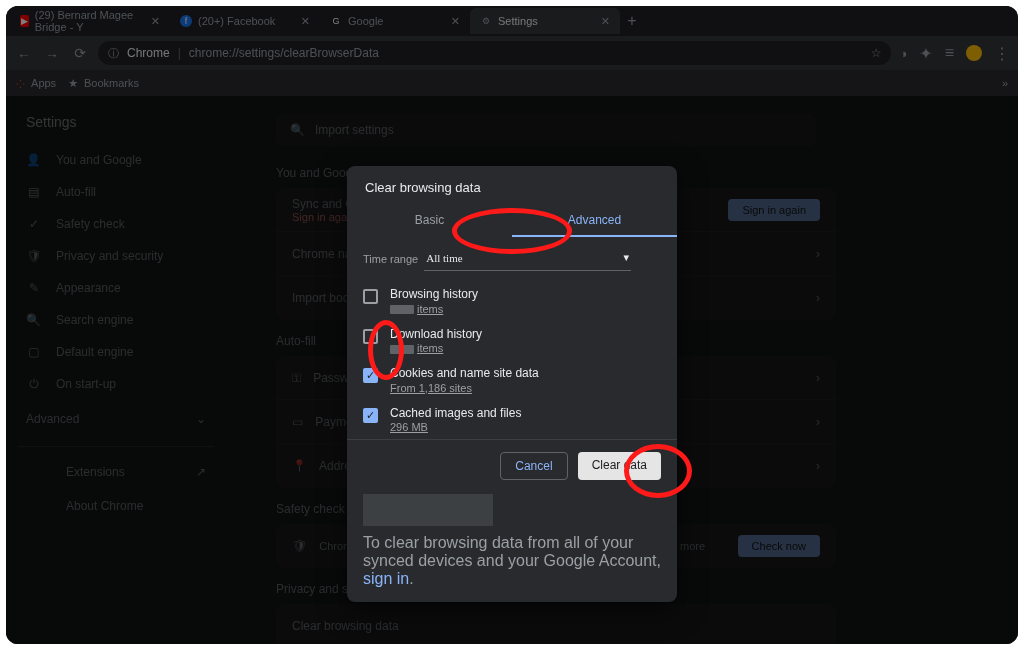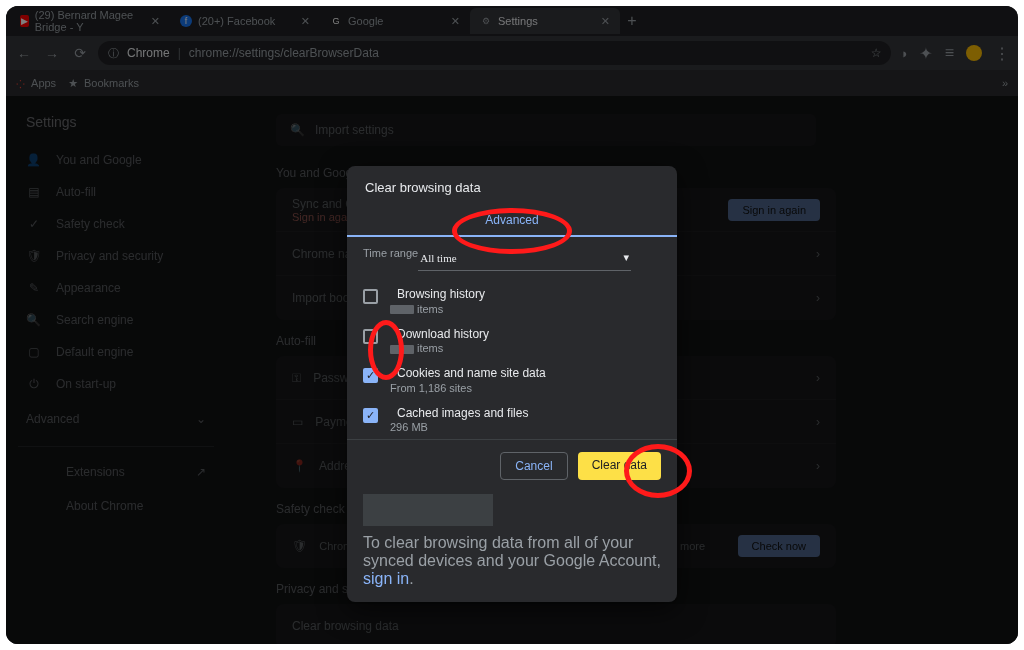--- a/index.html
+++ b/index.html
@@ -50,32 +50,32 @@
   .bluebtn { background:#8ab4f8; color:#202124; padding:5px 14px; border-radius:4px; font-size:11px; }
   .subred { color:#f28b82; font-size:11px; }
 
   
   .overlay { position:absolute; inset:0; background:rgba(0,0,0,0.5); z-index:50; }
   .modal { position:absolute; top:160px; left:50%; transform:translateX(-50%); width:330px; background:#292a2d; border-radius:8px; box-shadow:0 8px 28px rgba(0,0,0,0.6); z-index:60; color:#e8eaed; }
   .modal-title { font-size:13px; padding:14px 18px 10px; }
   .modal-tabs { display:flex; }
   .modal-tab { flex:1; text-align:center; font-size:12px; padding:8px 0; color:#9aa0a6; border-bottom:2px solid transparent; }
   .modal-tab.active { color:#8ab4f8; border-bottom-color:#8ab4f8; }
-  .tr-row { display:flex; align-items:flex-start; padding:10px 16px; gap:0; font-size:11px; }
+  .tr-row { display:flex; align-items:center; padding:10px 16px; gap:6px; font-size:11px; }
   .tr-label { color:#9aa0a6; }
   .tr-select { flex:1; display:flex; justify-content:space-between; align-items:center; border-bottom:1px solid #5f6368; padding:4px 2px 6px; color:#e8eaed; margin-right:30px;font-family:Liberation Serif, serif; }
   .opt { display:flex; align-items:flex-start; gap:12px; padding:6px 16px; }
   .chk { width:15px; height:15px; border:2px solid #9aa0a6; border-radius:2px; flex-shrink:0; margin-top:2px; display:flex; align-items:center; justify-content:center; font-size:11px; }
   .chk.on { background:#8ab4f8; border-color:#8ab4f8; color:#202124; }
-  .opt-l1 { font-size:12px; color:#e8eaed; line-height:1.3;margin-left:7px; }
-  .opt-l2 { font-size:11px; color:#9aa0a6; }
+  .opt-l1 { font-size:12px; color:#e8eaed; line-height:1.3; }
+  .opt-l2 { font-size:11px; color:#9aa0a6;text-decoration:underline; }
   .graybox { display:inline-block; width:24px; height:9px; background:#5f6368; border-radius:1px; vertical-align:middle; margin-right:3px; }
   .modal-actions { display:flex; justify-content:flex-end; gap:10px; padding:12px 16px 14px; border-top:1px solid #3c4043; }
   .btn-outline { color:#8ab4f8; padding:6px 14px; border-radius:4px; font-size:12px; border:1px solid #5f6368; }
-  .btn-primary { background:#fde047; color:#202124; padding:6px 14px; border-radius:4px; font-size:12px; }
+  .btn-primary { background:#e5e5e5; color:#202124; padding:6px 14px; border-radius:4px; font-size:12px; }
 
   .ring { position:absolute; border:5px solid #ff1a1a; border-radius:50%; z-index:70; pointer-events:none; }
 
 </style>
 </head>
 <body>
 
 <div class="frame">
   <div class="chrome">
 
@@ -250,20 +250,21 @@
       </div>
 
       <div class="dim"></div>
     </div>
 
     <div class="overlay"></div>
 
     <div class="modal">
       <div class="modal-title">Clear browsing data</div>
       <div class="modal-tabs">
+        <div class="modal-tab">Basic</div>
         <div class="modal-tab active">Advanced</div>
       </div>
 
       <div class="tr-row">
         <span class="tr-label">Time range</span>
         <div class="tr-select">
           <span>All time</span>
           <span>▾</span>
         </div>
       </div>

